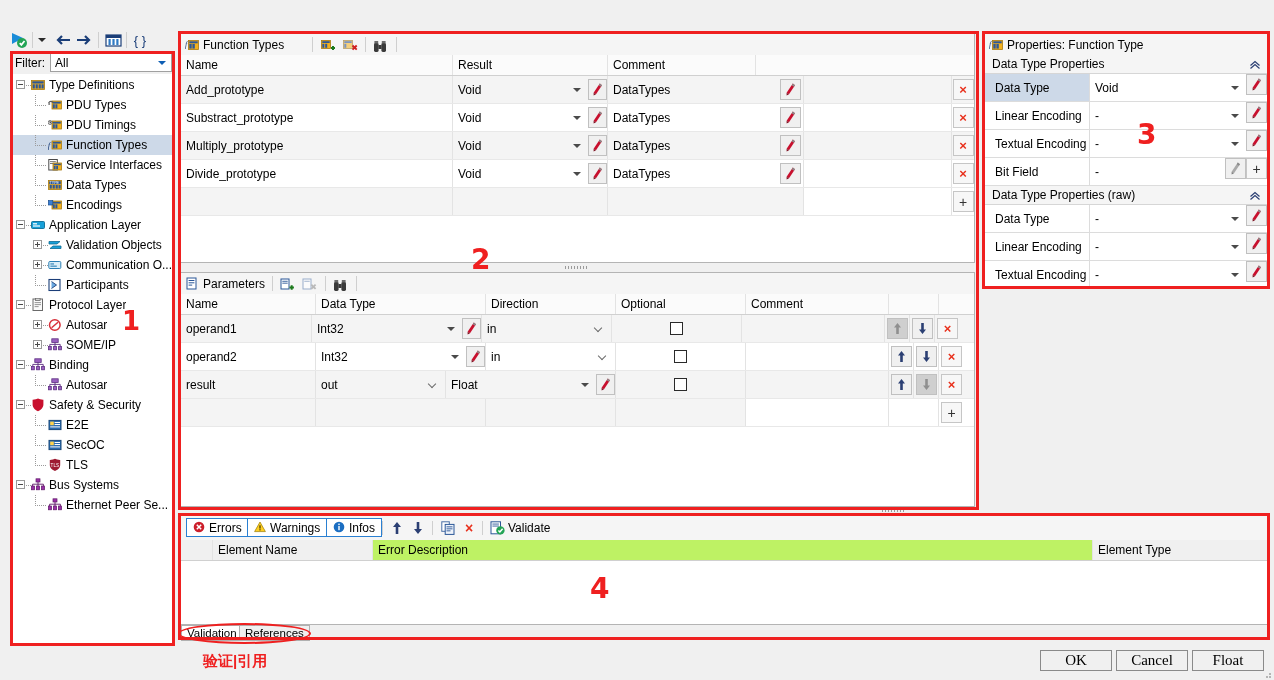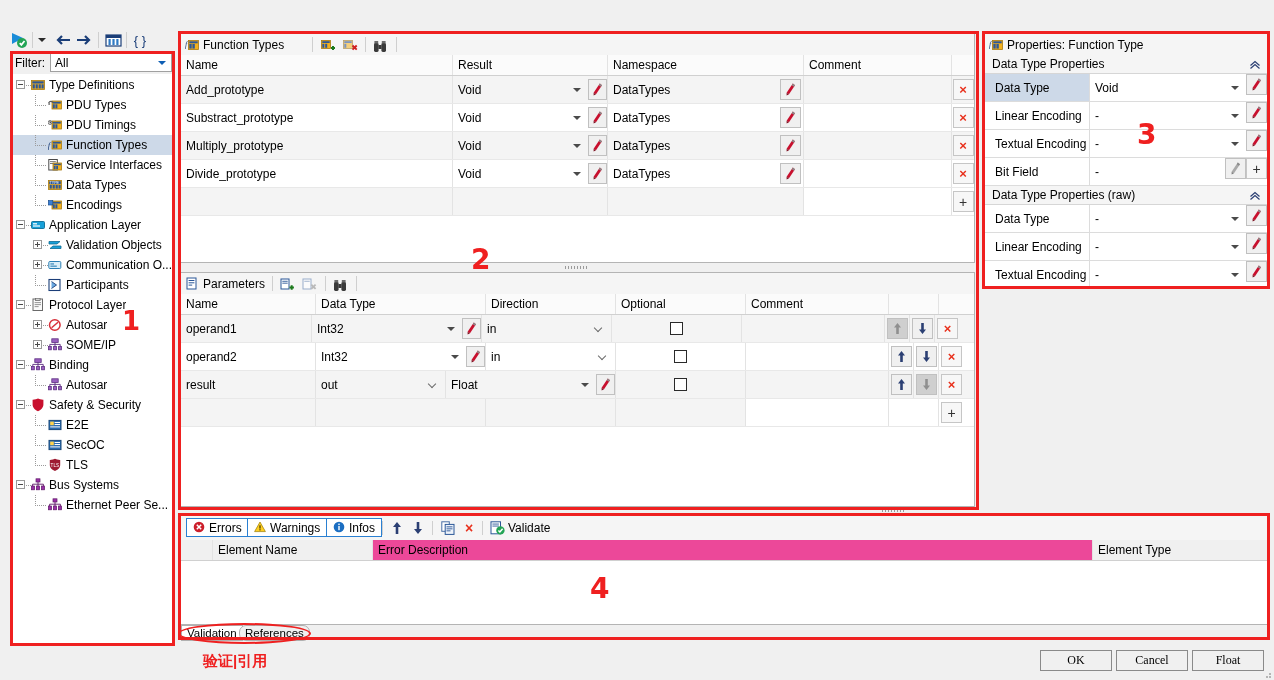--- a/index.html
+++ b/index.html
@@ -83,21 +83,21 @@
   .vtab{position:absolute;top:2px;height:19px;border:1px solid #2a80d2;background:#fff;display:flex;align-items:center;padding:0 6px;box-sizing:border-box;font-size:12px;}
   .vtab .ticon{margin-right:4px;}
   .vsep{position:absolute;top:5px;width:1px;height:14px;background:#cfcfcf;}
   .vbtn{position:absolute;top:4px;height:16px;display:flex;align-items:center;}
 
   
   .btabs{position:absolute;left:0;height:16px;}
   .btab{position:absolute;top:0;height:16px;border:1px solid #b0b0b0;background:#fff;box-sizing:border-box;display:flex;align-items:center;padding:0 5px;font-size:11.5px;}
 
   
-  .dbtn{position:absolute;height:21px;width:72px;border:1px solid #8a8a8a;background:#f0f0f0;display:flex;align-items:center;justify-content:center;font-family:"Liberation Serif","DejaVu Serif",serif;font-size:12px;box-sizing:border-box;}
+  .dbtn{position:absolute;height:21px;width:72px;border:1px solid #8a8a8a;background:#f0f0f0;display:flex;align-items:center;justify-content:center;font-family:"Liberation Serif","DejaVu Serif",serif;font-size:15px;box-sizing:border-box;}
 
   
   .annbox{position:absolute;border:3px solid #ef2020;box-sizing:border-box;pointer-events:none;z-index:40;}
   .annnum{position:absolute;color:#ef2020;font-weight:bold;font-family:"DejaVu Sans",sans-serif;z-index:41;pointer-events:none;}
   .annell{position:absolute;border:2px solid #ef2020;border-radius:50%;box-sizing:border-box;z-index:41;pointer-events:none;}
   .anncn{position:absolute;color:#ef2020;font-weight:bold;font-size:15px;z-index:41;pointer-events:none;}
 
   .splitter{position:absolute;background:#f0f0f0;}
   .sgrip{position:absolute;width:26px;height:4px;}
   .sgrip i{position:absolute;top:0;width:1px;height:3px;background:#9a9a9a;}
@@ -473,21 +473,20 @@
           <rect x="1.4" y="1" width="3.8" height="2.4" fill="#6a6a6a"></rect>
           <rect x="8.8" y="1" width="3.8" height="2.4" fill="#6a6a6a"></rect>
         </svg>
       </div>
       <div class="tsep" style="left:215px;top:3px;height:15px;"></div>
     </div>
     <div class="grid" id="ft-grid" style="top:21px;">
         <div class="ghead">
           <div class="gh" style="width:272px">Name</div>
           <div class="gh" style="width:155px">Result</div>
-          <div class="gh" style="width:196px">Namespace</div>
           <div class="gh" style="width:148px">Comment</div>
           <div class="gh" style="width:22px;border-right:none;"></div>
         </div>
         <div class="grow alt">
           <div class="gc" style="width:272px">Add_prototype</div>
           <div class="gc nopad" style="width:155px">
             <div class="combo">
               <span class="cv">Void</span>
               <span class="caret"></span>
             </div>
@@ -1031,32 +1030,32 @@
             <path d="M8.4 9.5 L9.9 11 L12.6 7.7" stroke="#fff" stroke-width="1.5" fill="none"></path>
           </svg>
         </span>
         <span>Validate</span>
       </div>
     </div>
     <div id="val-grid" style="position:absolute;left:0;top:24px;width:1086px;">
         <div class="ghead" style="background:#f0f0f0;">
           <div class="gh" style="width:32px;background:#f0f0f0;"></div>
           <div class="gh" style="width:160px;background:#f0f0f0;">Element Name</div>
-          <div class="gh" style="width:720px;background:#ec4899;">Error Description</div>
+          <div class="gh" style="width:720px;background:#bef264;">Error Description</div>
           <div class="gh" style="width:172px;background:#f0f0f0;border-right:none;">Element Type</div>
         </div>
         <div style="height:62px;background:#fff;"></div>
       </div>
   </div>
 
   <div class="btabs" style="left:181px;top:625px;">
     <div class="btab" style="left:0;">
       <span>Validation</span>
     </div>
-    <div class="btab" style="left:58px;background:#f0f0f0;border-radius:7px;">
+    <div class="btab" style="left:58px;background:#f0f0f0;">
       <span>References</span>
     </div>
   </div>
 
   <div class="dbtn" style="left:1040px;top:650px;">
     <span>OK</span>
   </div>
   <div class="dbtn" style="left:1116px;top:650px;">
     <span>Cancel</span>
   </div>

